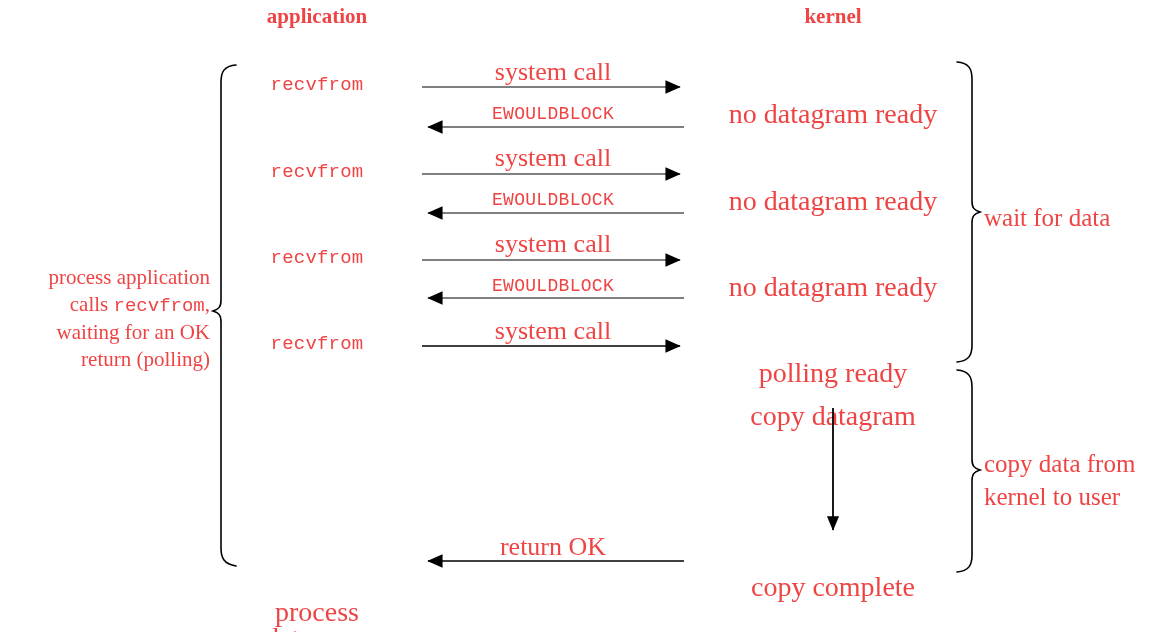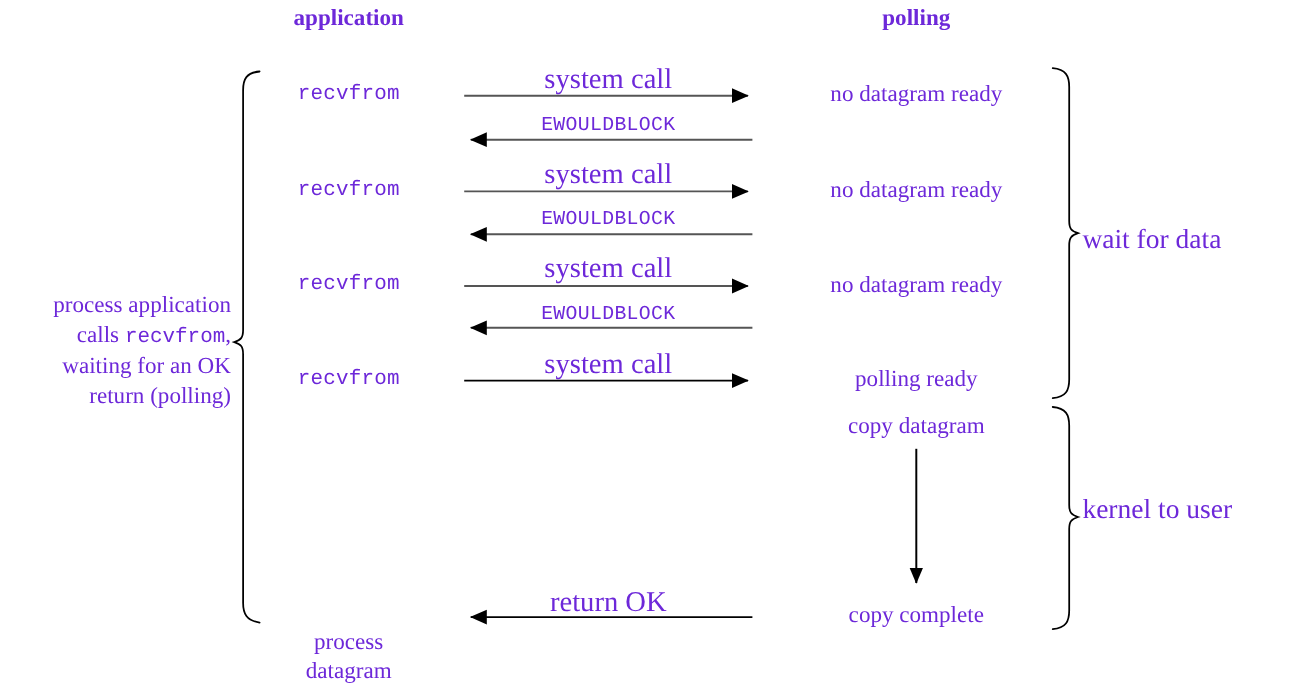--- a/index.html
+++ b/index.html
@@ -6,43 +6,44 @@
     margin: 0;
     padding: 0;
     background: #ffffff;
   }
   #diagram {
     position: relative;
     width: 1172px;
     height: 632px;
     background: #ffffff;
     font-family: "Liberation Serif", "DejaVu Serif", serif;
-    color: #6d28d9;
+    color: #ef4444;
     overflow: hidden;
   }
   .abs { position: absolute; }
   .serif {
     font-family: "Liberation Serif", "DejaVu Serif", serif;
   }
   .mono {
     font-family: "Liberation Mono", "DejaVu Sans Mono", monospace;
   }
   .col-title {
     font-size: 21px;
     font-weight: bold;
     text-align: center;
     white-space: nowrap;
     transform: translateX(-50%);
   }
   .label-center {
-    font-size: 21px;
+    font-size: 28px;
     text-align: center;
     white-space: nowrap;
     transform: translateX(-50%);
     line-height: 1.12;
+    margin-top: 24px;
   }
   .label-mono-center {
     font-size: 19px;
     text-align: center;
     white-space: nowrap;
     transform: translateX(-50%);
     letter-spacing: 0.2px;
   }
   .arrow-label {
     font-size: 26px;
@@ -78,21 +79,21 @@
     pointer-events: none;
   }
 </style>
 </head>
 <body>
 
 <div id="diagram">
 
   <div class="abs col-title serif" style="left:317px; top:4px;">application</div>
 
-  <div class="abs col-title serif" style="left:833px; top:4px;">polling</div>
+  <div class="abs col-title serif" style="left:833px; top:4px;">kernel</div>
 
   <div class="abs left-block serif" style="left:10px; top:264px; width:200px;">
     <div>process application</div>
     <div><span>calls </span><span class="mono">recvfrom</span><span>,</span></div>
     <div>waiting for an OK</div>
     <div>return (polling)</div>
   </div>
 
   <div class="abs label-mono-center mono" style="left:317px; top:74px;">recvfrom</div>
   <div class="abs label-mono-center mono" style="left:317px; top:161px;">recvfrom</div>
@@ -113,20 +114,21 @@
 
   <div class="abs label-center serif" style="left:833px; top:74px;">no datagram ready</div>
   <div class="abs label-center serif" style="left:833px; top:161px;">no datagram ready</div>
   <div class="abs label-center serif" style="left:833px; top:247px;">no datagram ready</div>
   <div class="abs label-center serif" style="left:833px; top:333px;">polling ready</div>
   <div class="abs label-center serif" style="left:833px; top:376px;">copy datagram</div>
   <div class="abs label-center serif" style="left:833px; top:547px;">copy complete</div>
 
   <div class="abs brace-label serif" style="left:984px; top:202px;">wait for data</div>
   <div class="abs brace-label serif" style="left:984px; top:448px;">
+    <div>copy data from</div>
     <div>kernel to user</div>
   </div>
 
   <svg class="overlay" viewBox="0 0 1172 632">
     <defs>
       <marker id="ah-right" viewBox="0 0 10 10" refX="9.5" refY="5" markerWidth="9" markerHeight="9" orient="auto-start-reverse">
         <path d="M 0 0.6 L 10 5 L 0 9.4 z" fill="#000000"></path>
       </marker>
       <marker id="ah-left" viewBox="0 0 10 10" refX="9.5" refY="5" markerWidth="9" markerHeight="9" orient="auto-start-reverse">
         <path d="M 0 0.6 L 10 5 L 0 9.4 z" fill="#000000"></path>

